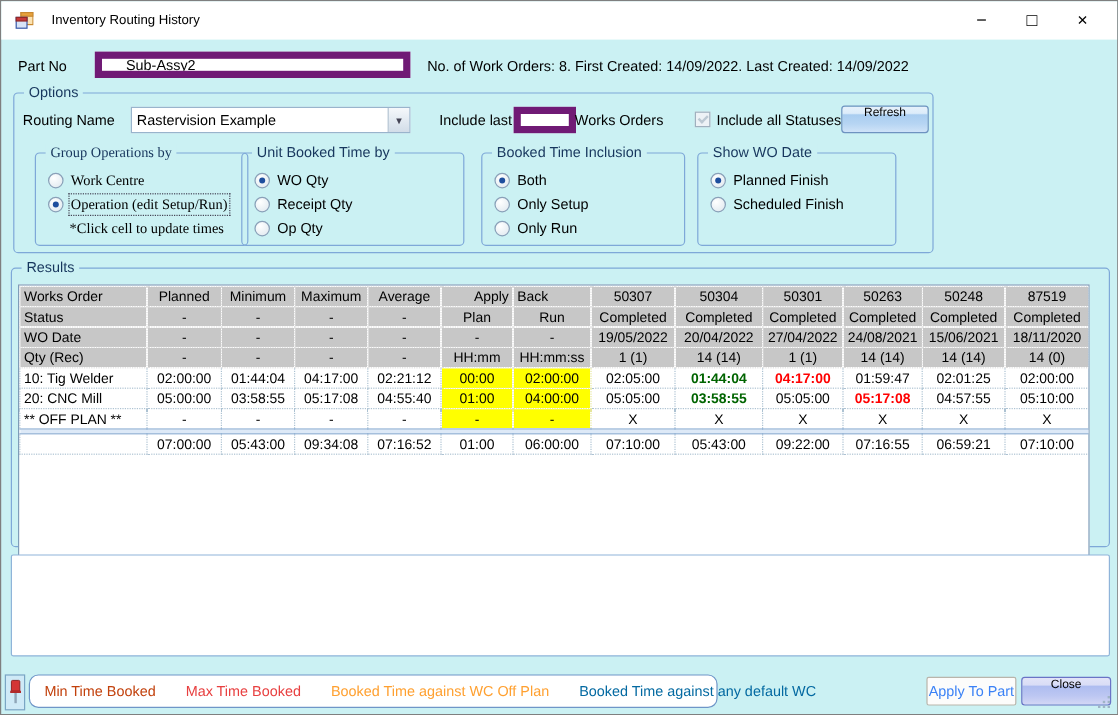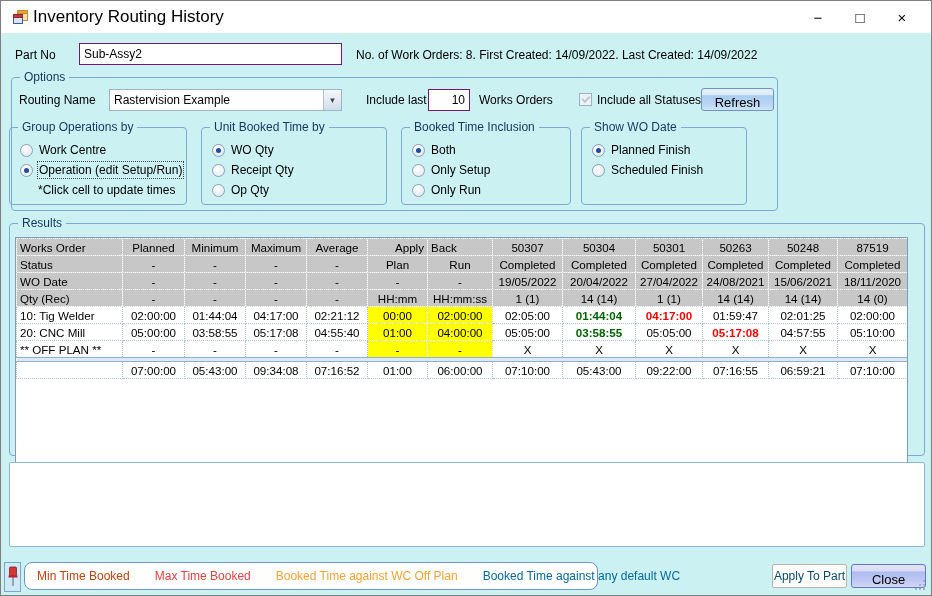--- a/index.html
+++ b/index.html
@@ -1,61 +1,61 @@
 <!DOCTYPE html>
 <html style="--min-color: #006400; --max-color: #ff0000; --yellow: #ffff00;"><head>
 <meta charset="utf-8">
 <style>
   html,body{margin:0;padding:0;background:#e8e8e8;}
   #win{position:relative;width:932px;height:596px;box-sizing:border-box;border:1px solid #7f7f7f;
        background:#cbf1f3;font-family:"Liberation Sans",sans-serif;font-size:12px;color:#000;overflow:hidden;}
   
   #titlebar{position:absolute;left:0;top:0;right:0;height:32px;background:#ffffff;display:flex;align-items:center;}
   #app-icon{margin-left:11px;width:16px;height:16px;flex:none;}
-  #title{margin-left:5px;font-size:17px;}
+  #title{margin-left:15px;font-size:11px;}
   #win-controls{margin-left:auto;display:flex;margin-right:8px;}
   .win-btn{width:42px;height:30px;display:flex;align-items:center;justify-content:center;font-size:15px;color:#000;cursor:default;}
   
   .lbl{position:absolute;white-space:nowrap;}
-  .tb{position:absolute;box-sizing:border-box;background:#fff;border:1px solid #701a75;font-family:"Liberation Sans",sans-serif;font-size:12px;padding:0 4px;}
+  .tb{position:absolute;box-sizing:border-box;background:#fff;border:6px solid #701a75;font-family:"Liberation Sans",sans-serif;font-size:12px;padding:0 20px;}
   .gbox{position:absolute;box-sizing:border-box;border:1px solid #7ea8d8;border-radius:4px;}
   .gtitle{position:absolute;top:-8px;left:8px;background:#cbf1f3;padding:0 4px;color:#17365d;white-space:nowrap;}
   .radio-row{display:flex;align-items:center;gap:6px;height:20px;padding-left:10px;}
   .radio{width:13px;height:13px;border-radius:50%;border:1px solid #8aa0b8;box-sizing:border-box;
          background:radial-gradient(circle at 35% 30%,#ffffff,#dde7ee);position:relative;flex:none;}
   .radio.checked::after{content:"";position:absolute;left:3px;top:3px;width:5px;height:5px;border-radius:50%;background:#1d4e9e;}
   .rlabel{white-space:nowrap;}
   .rlabel.focused{outline:1px dotted #445;outline-offset:1px;}
   .note{padding-left:28px;margin-top:3px;white-space:nowrap;}
   .combo{position:absolute;box-sizing:border-box;background:#fff;border:1px solid #99b4cc;display:flex;align-items:stretch;}
   .combo .val{flex:1;display:flex;align-items:center;padding-left:4px;overflow:hidden;white-space:nowrap;}
   .combo .arrow{width:17px;flex:none;background:linear-gradient(#f5f8fb,#d2dde8);border-left:1px solid #b2c2d2;
                 display:flex;align-items:center;justify-content:center;font-size:8px;color:#445;}
   .chk{position:absolute;width:13px;height:13px;box-sizing:border-box;border:1px solid #9fb0be;background:#edf2f6;}
   .chk::after{content:"";position:absolute;left:2px;top:2px;width:6px;height:3px;border-left:2px solid #bcc9d3;border-bottom:2px solid #bcc9d3;transform:rotate(-45deg);}
-  .aero{position:absolute;box-sizing:border-box;border:1px solid #6e93c0;border-radius:3px;font-size:13px;
-        display:flex;align-items:flex-end;justify-content:center;
+  .aero{position:absolute;box-sizing:border-box;border:1px solid #6e93c0;border-radius:3px;font-size:10px;
+        display:flex;align-items:flex-start;justify-content:center;
         background:linear-gradient(180deg,#e6f1fb 0%,#dcecfa 26%,#a9cdf0 32%,#b7d5f3 68%,#cfe3f8 100%);}
   
   #gridwrap{position:absolute;left:14px;top:236px;width:893px;height:234px;box-sizing:border-box;
             background:#fff;border:1px solid #7f9db9;overflow:hidden;}
   #grid-table{border-collapse:collapse;table-layout:fixed;width:891px;}
   #grid-table td{height:16px;padding:0 3px;font-size:11.6px;text-align:center;border:1px dotted #adc2d2;
                  overflow:hidden;white-space:nowrap;}
   #grid-table tr.hrow td{background:#c7c7c7;border:1px dotted #dedede;}
   #grid-table td.l{text-align:left;} #grid-table td.r{text-align:right;}
   #grid-table td.y{background:var(--yellow,#ffff00);border:1px dotted #e6e69a;}
   #grid-table td.min{color:var(--min-color,#006400);font-weight:700;}
   #grid-table td.max{color:var(--max-color,#ff0000);font-weight:700;}
   #grid-table tr.sep td{height:3px;padding:0;background:#dde9f7;border:none;border-top:1px solid #8fb0d4;border-bottom:1px solid #8fb0d4;}
   
   #notes-panel{position:absolute;left:8px;top:461px;width:916px;height:85px;box-sizing:border-box;background:#fff;border:1px solid #8fb4d9;border-radius:2px;}
   #pin-button{position:absolute;left:3px;top:561px;width:17px;height:30px;box-sizing:border-box;border:1px solid #7aa6c4;background:#cfeaf7;display:flex;align-items:center;justify-content:center;}
   #legend{position:absolute;left:23px;top:561px;width:574px;height:28px;box-sizing:border-box;background:#fff;border:1px solid #6f96c8;border-radius:8px;display:flex;align-items:center;gap:25px;padding:0 12px;white-space:nowrap;}
-  #apply-btn{position:absolute;left:771px;top:563px;width:75px;height:24px;box-sizing:border-box;border:1px solid #b9b5ab;border-radius:2px;background:#fcfcfb;color:#0c4a6e;display:flex;align-items:center;justify-content:center;}
+  #apply-btn{position:absolute;left:771px;top:563px;width:75px;height:24px;box-sizing:border-box;border:1px solid #b9b5ab;border-radius:2px;background:#fcfcfb;color:#3b82f6;display:flex;align-items:center;justify-content:center;}
   #close-btn{position:absolute;left:850px;top:563px;width:75px;height:24px;border-color:#6a74c6;
              background:linear-gradient(180deg,#e2e4f8 0%,#d9ddf6 26%,#aebdf0 32%,#bdc7f2 68%,#d3d7f5 100%);}
   #grip{position:absolute;right:14px;bottom:13px;width:2px;height:2px;background:transparent;
         box-shadow:8px 0 #9fb4c6,8px 4px #9fb4c6,8px 8px #9fb4c6,4px 4px #9fb4c6,4px 8px #9fb4c6,0 8px #9fb4c6;}
 </style>
 </head>
 <body>
 
 <div id="win">
 
@@ -88,21 +88,21 @@
   </div>
   <span class="lbl" style="left:365px;top:92px;">Include last</span>
   <input class="tb" style="left: 427px; top: 88px; width: 42px; height: 22px; text-align: right;" value="10">
   <span class="lbl" style="left:478px;top:92px;">Works Orders</span>
   <span class="chk" style="left:578px;top:92px;"></span>
   <span class="lbl" style="left:596px;top:92px;">Include all Statuses</span>
   <div class="aero" style="left:700px;top:87px;width:73px;height:23px;">
     <span>Refresh</span>
   </div>
 
-  <div class="gbox" style="left:8px;top:126px;width:178px;height:78px;padding-top:12px;">
+  <div class="gbox" style="left:28px;top:126px;width:178px;height:78px;padding-top:12px;font-family:Liberation Serif, serif;">
     <span class="gtitle">Group Operations by</span>
     <div>
         <div class="radio-row">
           <span class="radio"></span>
           <span class="rlabel">Work Centre</span>
         </div>
         <div class="radio-row">
           <span class="radio checked"></span>
           <span class="rlabel focused">Operation (edit Setup/Run)</span>
         </div>

